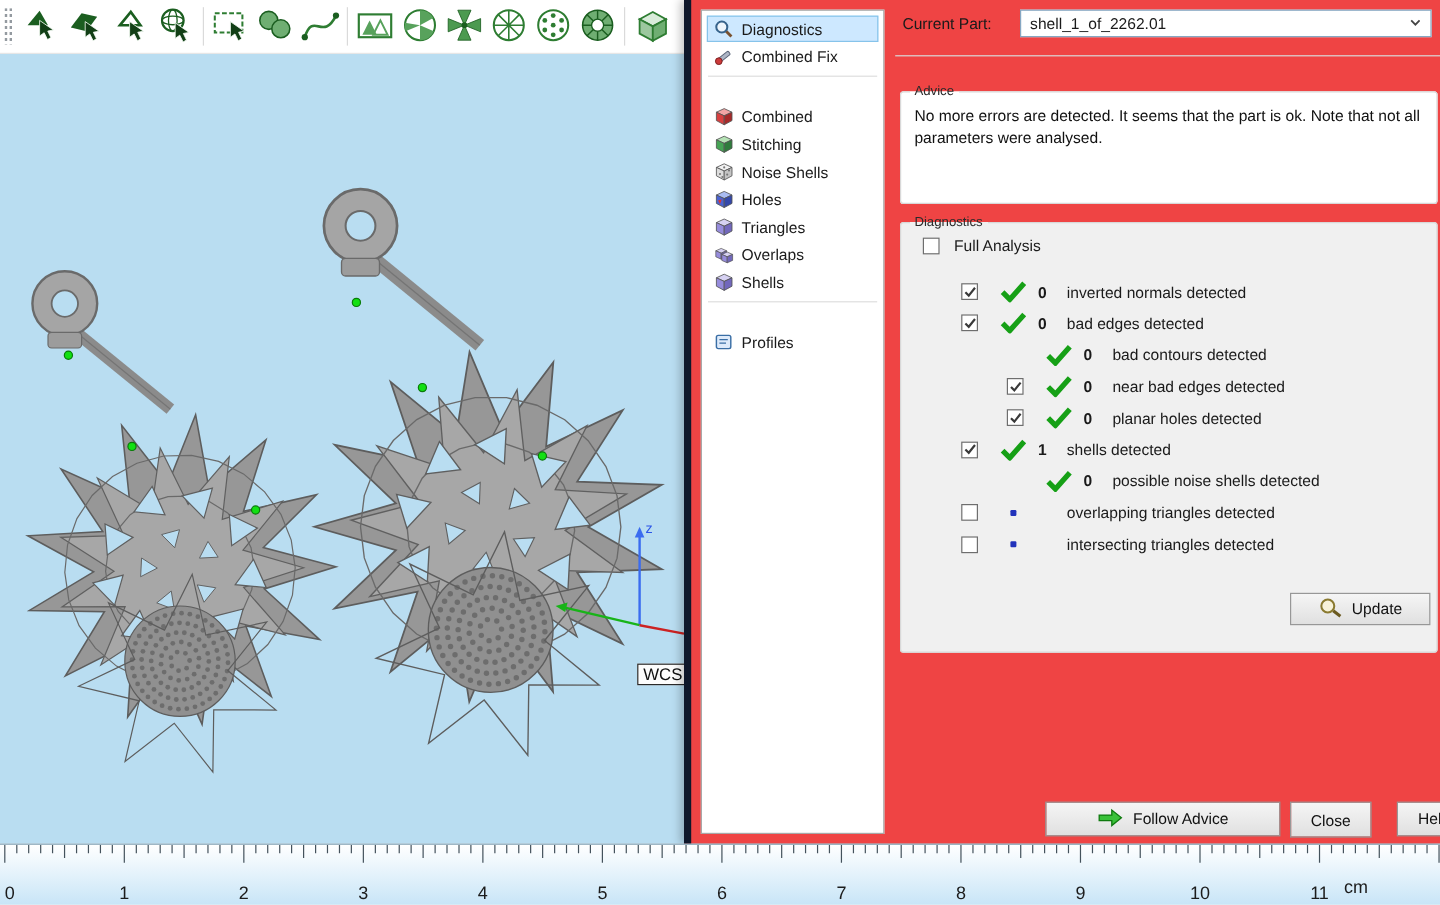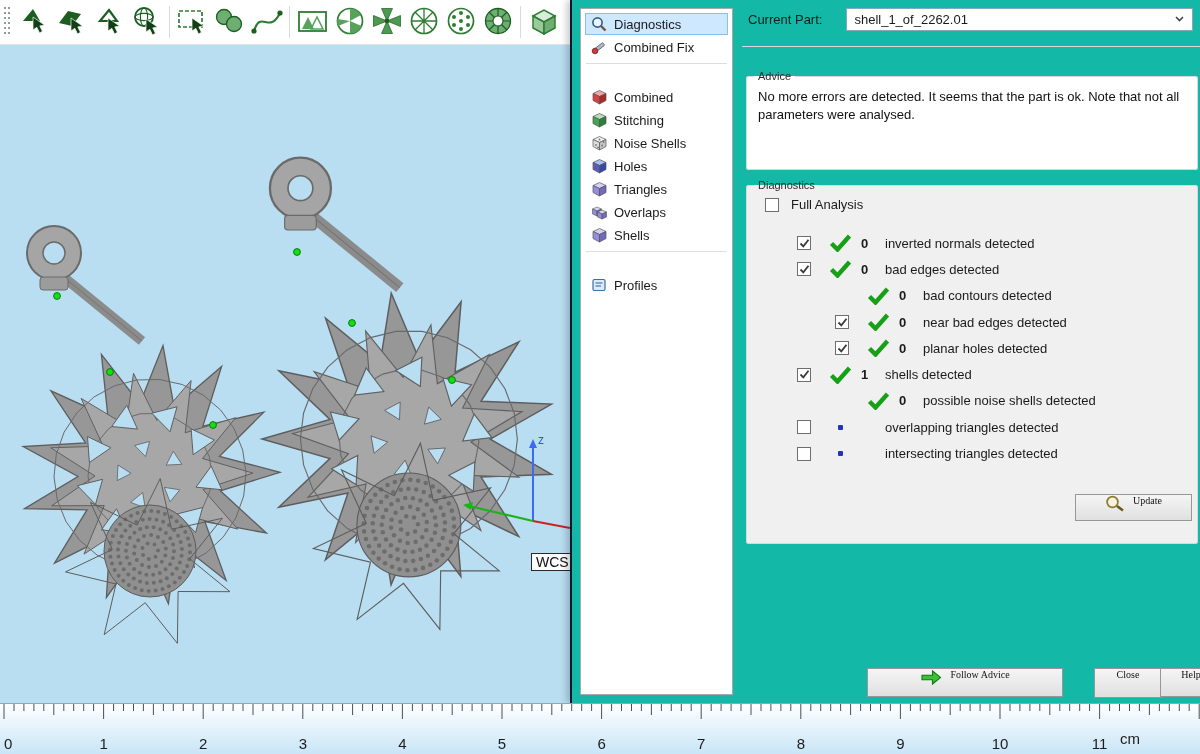--- a/index.html
+++ b/index.html
@@ -15,21 +15,21 @@
   .tb-icons{display:flex;align-items:center}
   .tool-btn{width:37px;height:37px;display:flex;align-items:center;justify-content:center;border-radius:3px;cursor:default}
   .tb-sep{width:1px;height:32px;background:#dadada;margin:0 4px}
 
   
   .viewport{position:absolute;left:0;top:45px;width:570px;height:658px;background:#b9ddf1;overflow:hidden}
   .viewport svg{position:absolute;left:0;top:0}
   .wcs{position:absolute;left:531px;top:508px;background:#fdfdfd;border:1px solid #2a2a2a;padding:1px 4px;font-size:14px;line-height:14px;color:#111;white-space:nowrap}
 
   
-  .dialog{position:absolute;left:570px;top:0;width:630px;height:703px;background:#14b8a6;border-left:2px solid #0f172a;box-shadow:-3px 0 7px rgba(0,0,0,.22)}
+  .dialog{position:absolute;left:570px;top:0;width:630px;height:703px;background:#ef4444;border-left:6px solid #0f172a;box-shadow:-3px 0 7px rgba(0,0,0,.22)}
   .nav{position:absolute;left:8px;top:8px;width:153px;bottom:8px;background:#fff;border:1px solid #a8a8a8;padding:3px 2px;overflow:hidden}
   .nav-item{display:flex;align-items:center;gap:6px;height:22px;padding:0 4px;margin:1px 2px;border:1px solid transparent;cursor:default;white-space:nowrap}
   .nav-item.selected{background:#cde8ff;border-color:#86c3ea}
   .nav-ic{width:18px;display:flex;justify-content:center;flex:none}
   .nav-sep{height:1px;background:#dedede;margin:5px 3px}
   .nav-gap{height:16px}
 
   .content{position:absolute;left:170px;top:0;right:0;bottom:0}
   .part-row{position:absolute;left:6px;top:7px;right:7px;height:24px;display:flex;align-items:center}
   .part-label{margin-right:24px;white-space:nowrap}
@@ -49,25 +49,25 @@
   .checkline{display:flex;align-items:center;gap:12px;margin:6px 0 0 18px;cursor:default}
   .rows{margin-top:18px}
   .d-row{display:flex;align-items:center;height:26.3px}
   .d-row .cb{margin-left:50px}
   .d-row.ind1 .cb{margin-left:88px}
   .ic-slot{width:26px;margin-left:16px;display:flex;justify-content:center;align-items:center;flex:none}
   .count{width:24px;margin-left:8px;font-weight:bold;flex:none}
   .d-label{white-space:nowrap}
   .dot{width:5px;height:5px;background:#2233bb;border-radius:1px;display:inline-block}
 
-  .btn{display:flex;justify-content:center;gap:8px;background:linear-gradient(#f5f5f5,#e0e0e0);border:1px solid #979797;font-size:10px;color:#111;font-family:Liberation Serif, serif;cursor:default}
+  .btn{display:flex;align-items:center;justify-content:center;gap:8px;background:linear-gradient(#f5f5f5,#e0e0e0);border:1px solid #979797;font-size:13px;color:#111;font-family:Liberation Sans, sans-serif;cursor:default}
   .update-btn{position:absolute;right:5px;bottom:22px;width:117px;height:27px}
   .bottom-row{position:absolute;left:0;top:668px;width:100%;height:30px}
   .follow-btn{position:absolute;left:125px;top:0;width:196px;height:29px}
-  .close-btn{position:absolute;left:352px;top:0;width:68px;height:30px}
+  .close-btn{position:absolute;left:329px;top:0;width:68px;height:30px}
   .help-btn{position:absolute;left:418px;top:0;width:62px;height:29px}
 
   
   .ruler{position:absolute;left:0;top:703px;width:1200px;height:51px;background:linear-gradient(#ffffff,#c8e5f7);border-top:1px solid #8aa8ba;overflow:hidden}
 </style>
 </head>
 <body>
 
 <div class="app">
 

